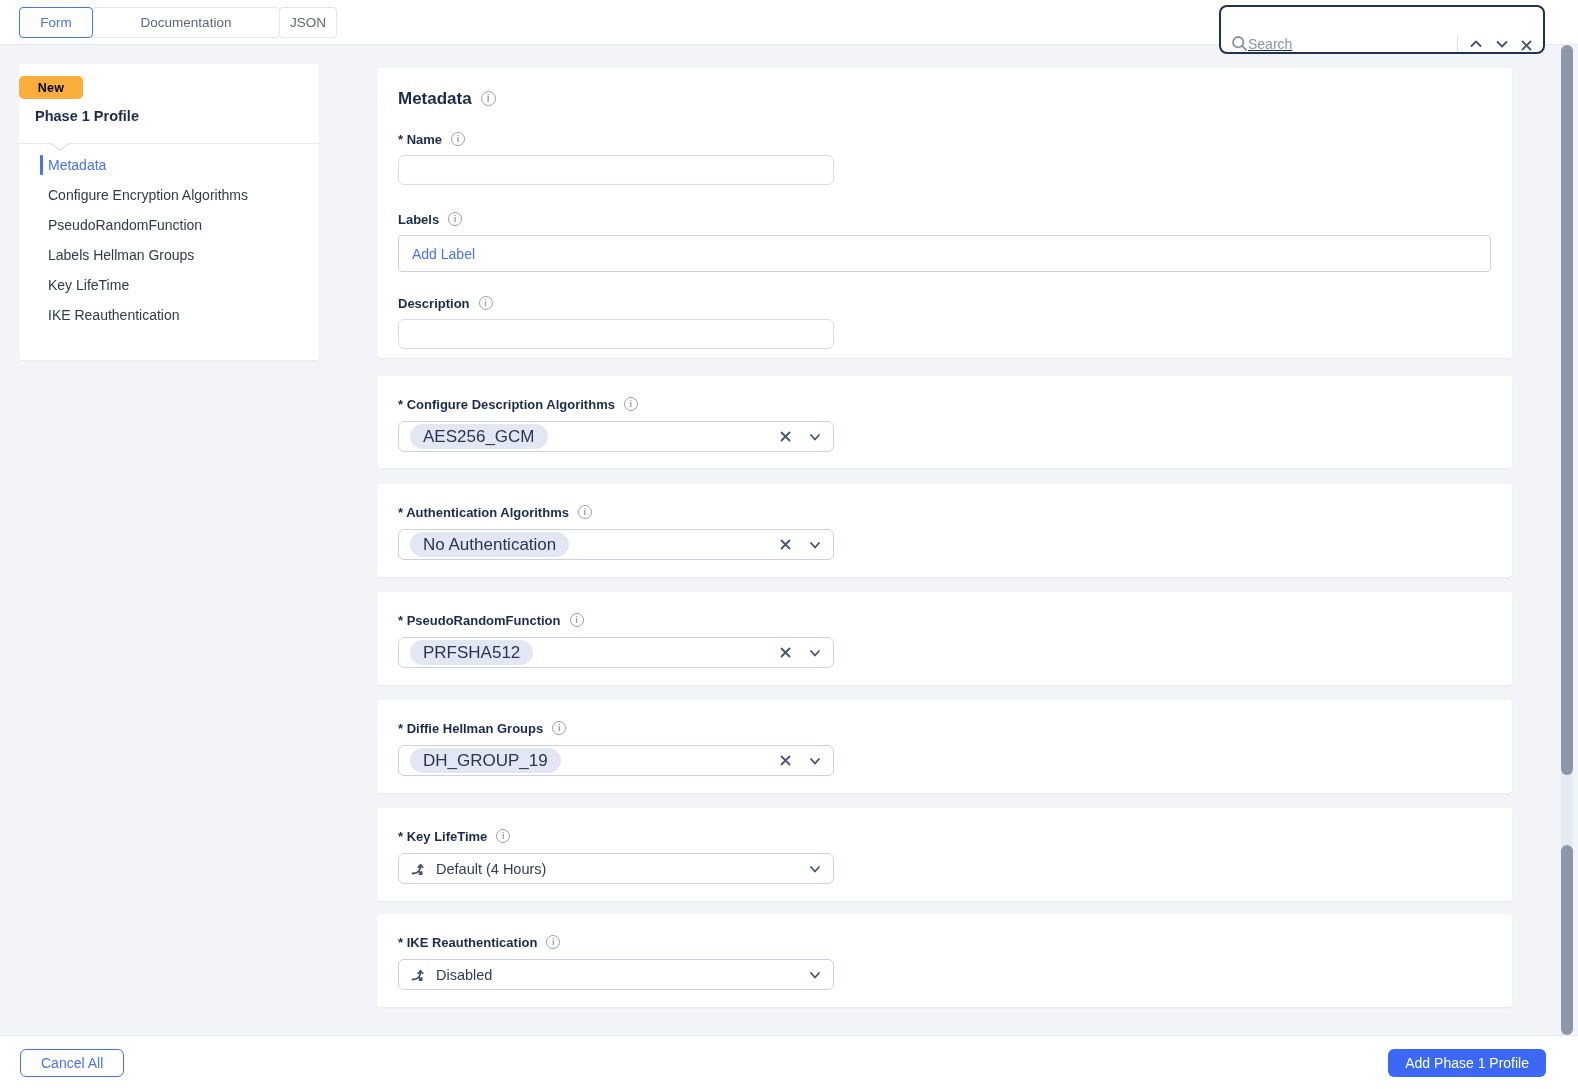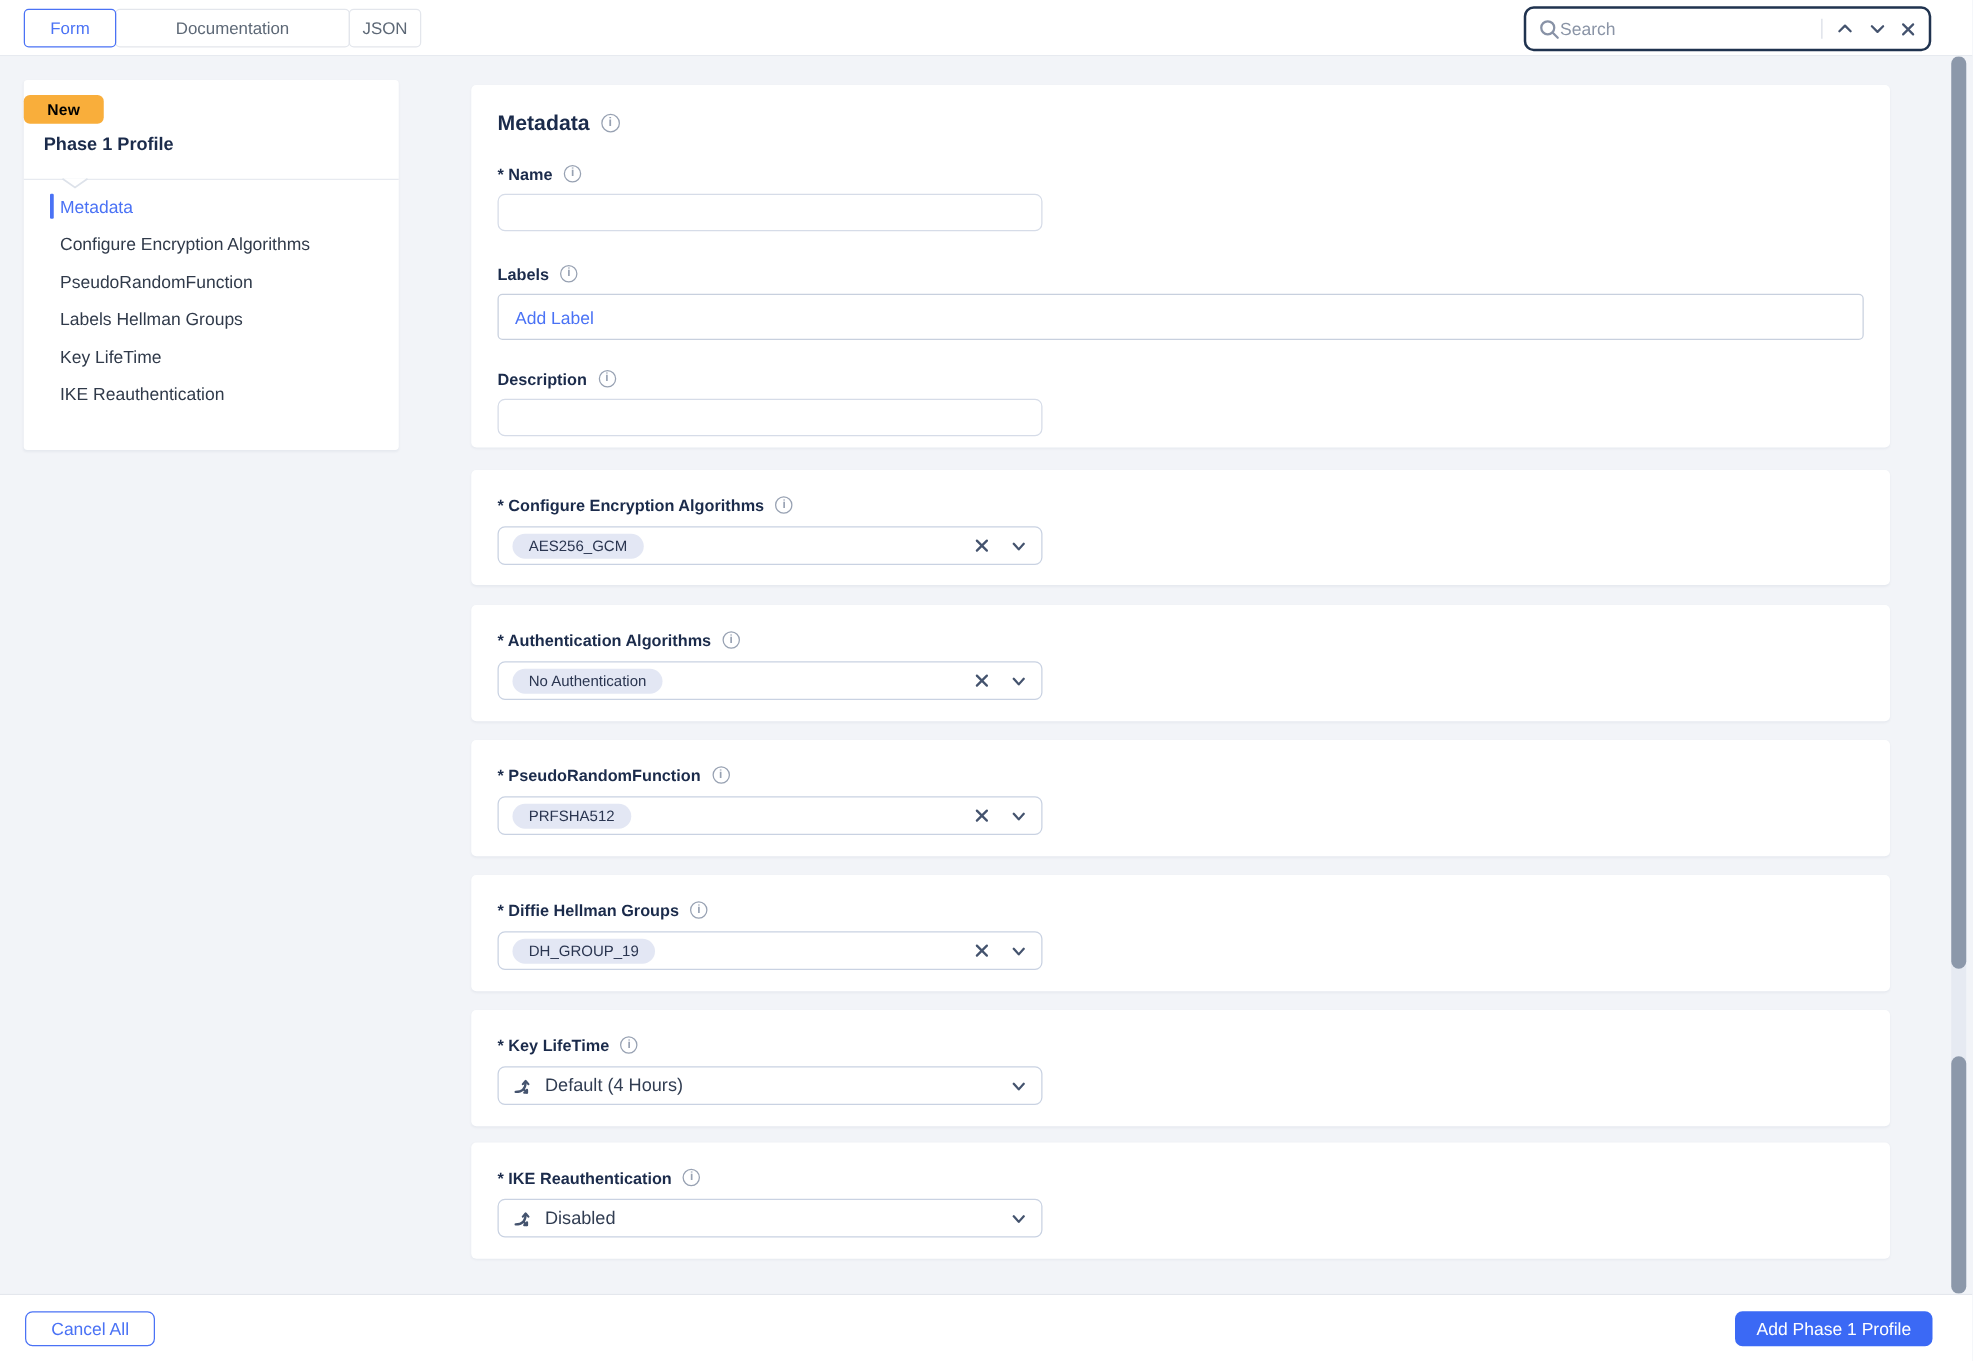--- a/index.html
+++ b/index.html
@@ -20,23 +20,23 @@
   .tab {
     height:31px; display:flex; align-items:center; justify-content:center;
     background:#fff; border:1px solid #E3E6EC; color:#5D6876;
     font-size:13.5px; border-radius:4px; margin-left:-1px; cursor:pointer;
   }
   .tab.active { border:1px solid #4A72F5; color:#4A72F5; z-index:2; margin-left:0; }
   .tab.w-form { width:74px; }
   .tab.w-doc  { width:188px; }
   .tab.w-json { width:58px; }
   .searchbox {
-    position:absolute; top:5px; right:33px; width:326px; height:36px;
+    position:absolute; top:5px; right:33px; width:326px; height:49px;
     background:#fff; border:2px solid #20334F; border-radius:8px;
-    display:flex; align-items:center; padding:0 10px;
+    display:flex; align-items:flex-end; padding:0 10px;text-decoration:underline;
   }
   .searchbox input {
     flex:1; border:none; outline:none; font-size:14px; color:#1B2B4B;
     font-family:"Liberation Sans", sans-serif; min-width:0; background:transparent;
   }
   .searchbox input::placeholder { color:#8A94A6; }
   .s-sep { width:1px; height:16px; background:#D9DDE6; margin:0 10px 0 6px; }
   .s-btn { display:flex; align-items:center; justify-content:center; cursor:pointer; margin-left:10px; }
   .icon-stroke { stroke:#44536E; stroke-width:1.8; fill:none; stroke-linecap:round; stroke-linejoin:round; }
   .icon-gray   { stroke:#8892A6; stroke-width:1.8; fill:none; stroke-linecap:round; }
@@ -85,21 +85,21 @@
   .labels-box {
     width:100%; height:37px; border:1px solid #C8D0DE; border-radius:4px;
     display:flex; align-items:center; padding:0 13px; cursor:text; background:#fff;
   }
   .add-label { color:#4A72F5; font-size:14px; cursor:pointer; }
   .select {
     width:436px; height:31px; border:1px solid #C9D2E2; border-radius:6px;
     display:flex; align-items:center; padding:0 11px; background:#fff; cursor:pointer;
   }
   .chip {
-    background:#E3E7F4; border-radius:13px; padding:4px 13px; font-size:12px;
+    background:#E3E7F4; border-radius:13px; padding:4px 13px; font-size:17px;
     color:#2A3550; white-space:nowrap; line-height:1;
   }
   .grow { flex:1; }
   .sel-x { margin-right:16px; display:flex; cursor:pointer; }
   .sel-chev { display:flex; cursor:pointer; }
   .sel-val { font-size:14.5px; color:#313D52; }
   .branch { margin-right:10px; display:flex; }
 
   
   .footer {
@@ -205,21 +205,21 @@
   </div>
   <div class="f-label" style="margin-top:24px;">
     <span>Description</span>
     <span class="info">i</span>
   </div>
   <input class="txt-input" style="margin-top: 8px;" value="">
 </div>
 
 <div class="card" style="top:376px; height:92px;">
   <div class="f-label">
-    <span>* Configure Encryption Algorithms</span>
+    <span>* Configure Description Algorithms</span>
     <span class="info">i</span>
   </div>
   <div class="select" style="margin-top:9px;">
     <span class="chip">AES256_GCM</span>
     <span class="grow"></span>
     <span class="sel-x">
       <svg width="13" height="13" viewBox="0 0 13 13">
           <line x1="2.5" y1="2.5" x2="10.5" y2="10.5" class="icon-stroke"></line>
           <line x1="10.5" y1="2.5" x2="2.5" y2="10.5" class="icon-stroke"></line>
         </svg>

